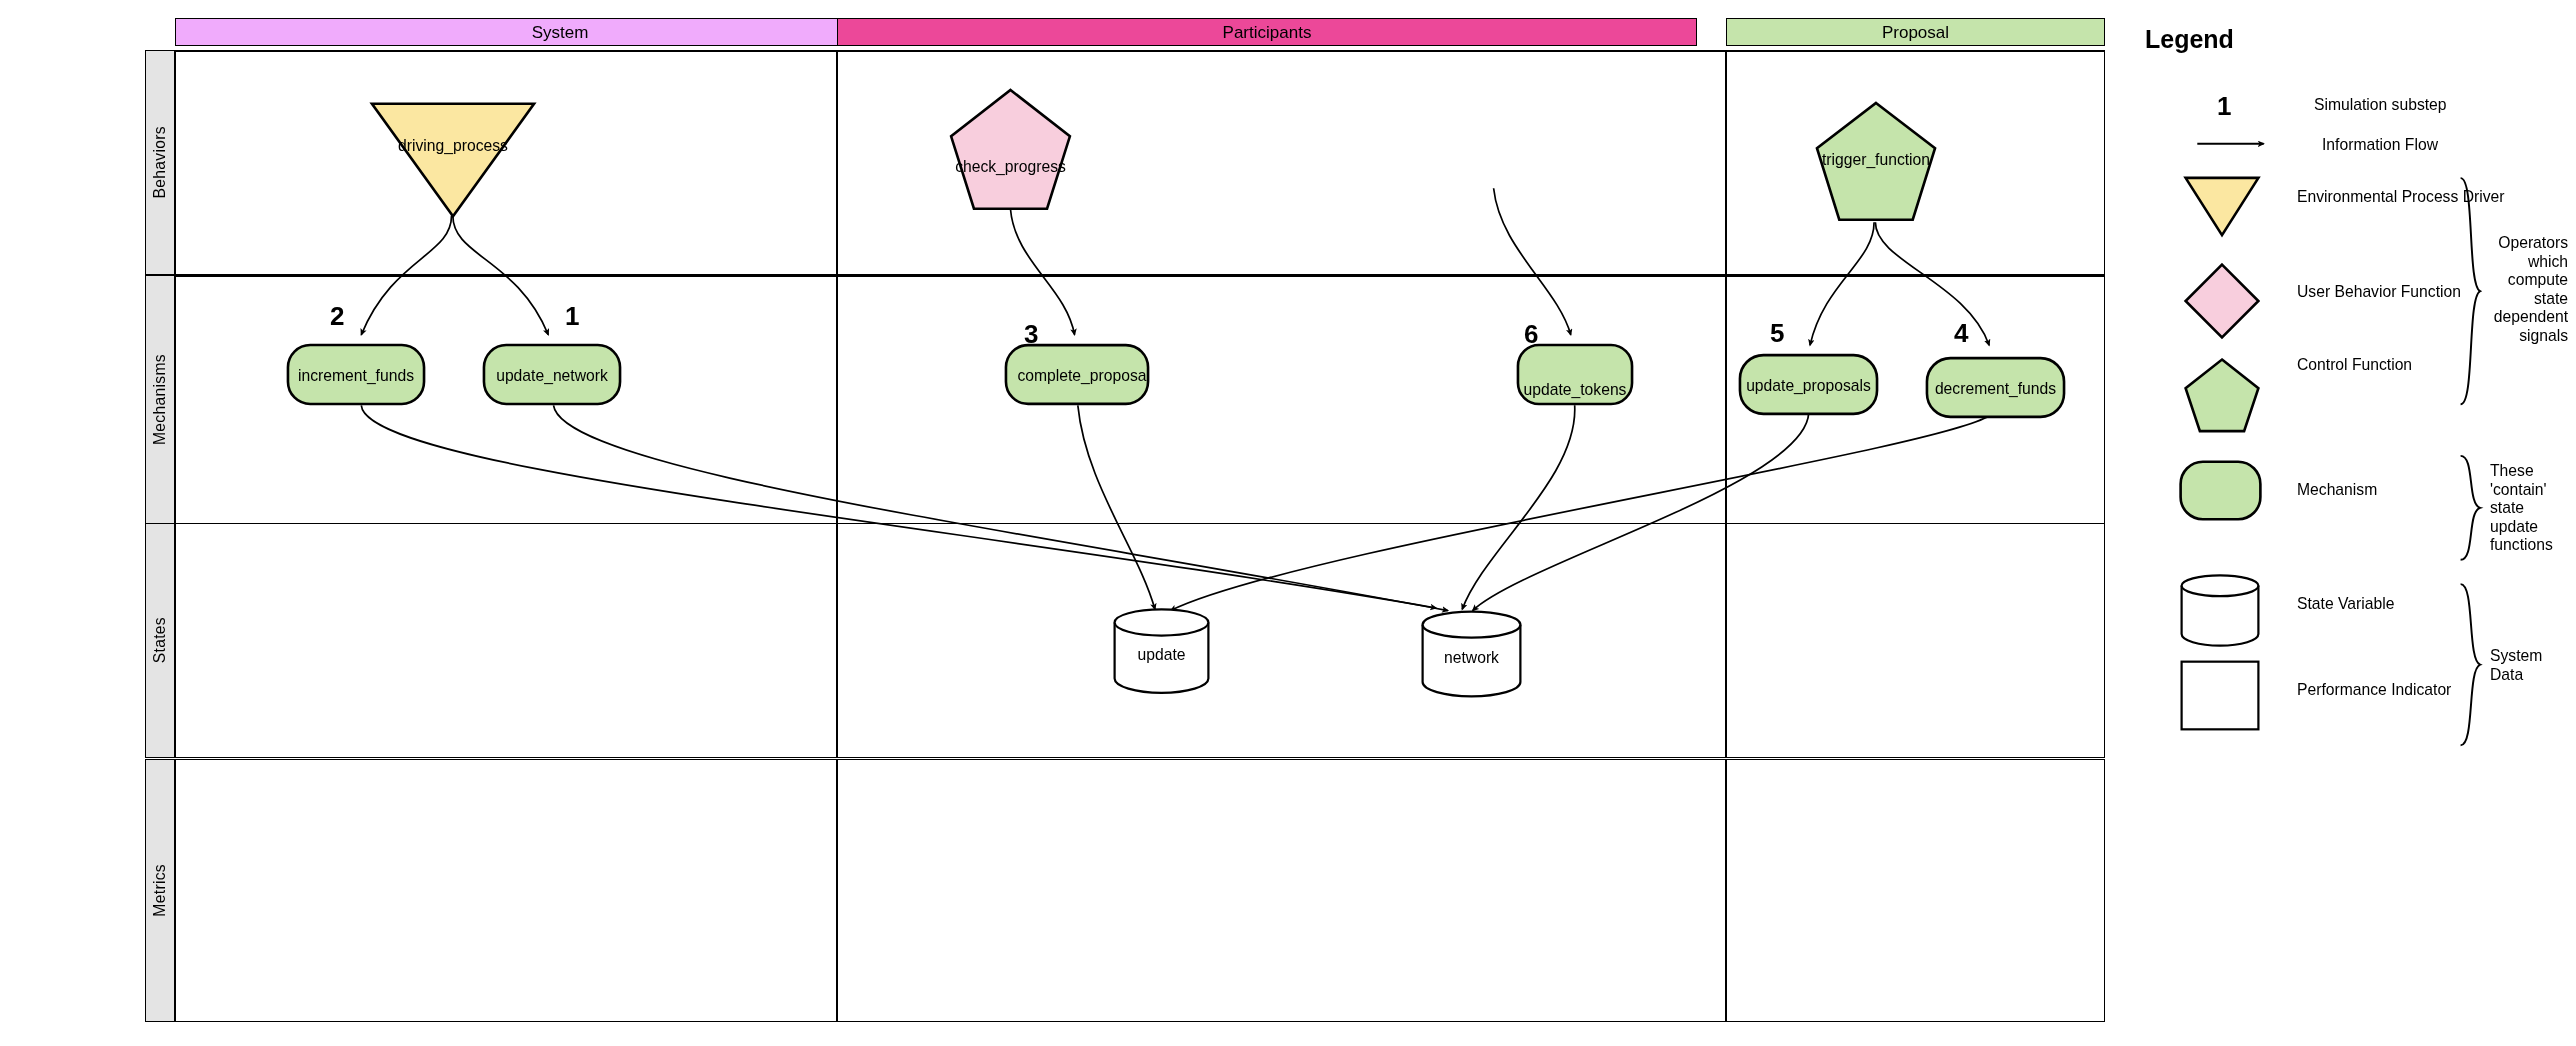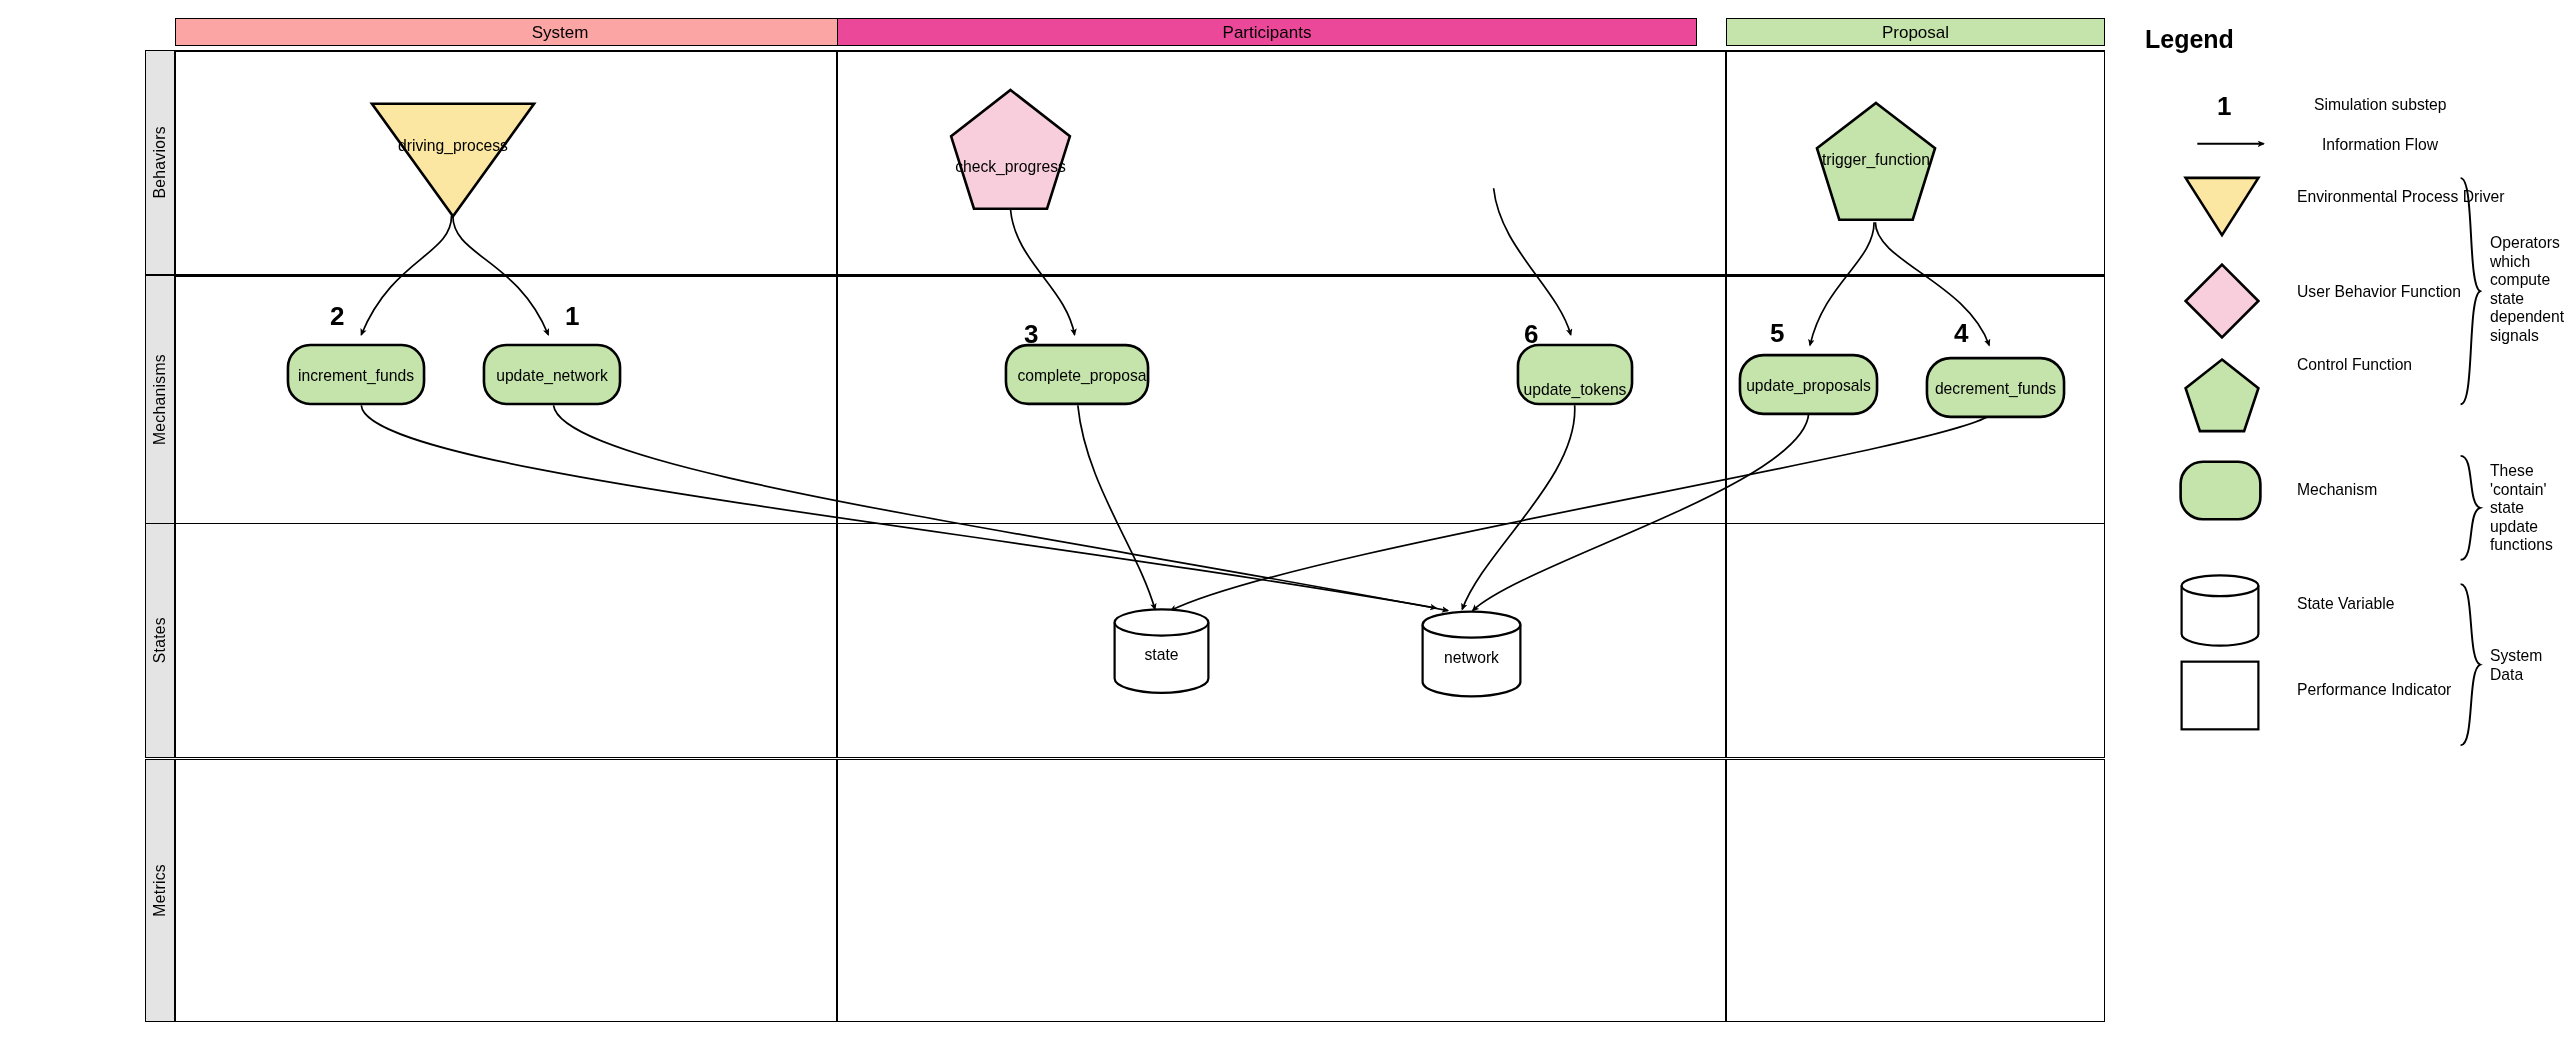--- a/index.html
+++ b/index.html
@@ -78,21 +78,21 @@
     position:absolute;
     font-size:26px;font-weight:bold;line-height:1;
   }
   svg{overflow:visible;}
 </style>
 </head>
 <body>
 
 <div id="root">
 
-  <div class="col-header" style="left:175px;top:18.3px;width:770px;height:27.5px;background:#fca5a5;">
+  <div class="col-header" style="left:175px;top:18.3px;width:770px;height:27.5px;background:#f0abfc;">
     <span>System</span>
   </div>
   <div class="col-header" style="left:837px;top:18.3px;width:860px;height:27.5px;background:#ec4899;">
     <span>Participants</span>
   </div>
   <div class="col-header" style="left:1726px;top:18.3px;width:379px;height:27.5px;background:#c5e4ab;">
     <span>Proposal</span>
   </div>
 
   <div class="row-label" style="left:145px;top:50px;width:30px;height:225px;">
@@ -226,21 +226,21 @@
     </svg>
     <div class="lbl" style="top:23.5px;">decrement_funds</div>
   </div>
   <div class="substep" style="left:1954px;top:320px;">4</div>
 
   <div class="node" style="left:1112px;top:608px;width:99px;height:85px;">
     <svg width="99" height="85" viewBox="0 0 152 130">
       <path d="M4,22 L4,108 A72,22 0 0 0 148,108 L148,22" fill="#ffffff" stroke="#000" stroke-width="3.4"></path>
       <ellipse cx="76" cy="22" rx="72" ry="20" fill="#ffffff" stroke="#000" stroke-width="3.4"></ellipse>
     </svg>
-    <div class="lbl" style="top:38px;">state</div>
+    <div class="lbl" style="top:38px;">update</div>
   </div>
 
   <div class="node" style="left:1420px;top:610px;width:103px;height:88px;">
     <svg width="103" height="88" viewBox="0 0 158 134">
       <path d="M4,22 L4,110 A75,22 0 0 0 154,110 L154,22" fill="#ffffff" stroke="#000" stroke-width="3.4"></path>
       <ellipse cx="79" cy="22" rx="75" ry="20" fill="#ffffff" stroke="#000" stroke-width="3.4"></ellipse>
     </svg>
     <div class="lbl" style="top:39px;">network</div>
   </div>
 
@@ -272,21 +272,21 @@
     <div class="legend-label" style="left:152px;top:283px;">User Behavior Function</div>
 
     <svg width="78" height="78" style="position:absolute;left:38px;top:357px;" viewBox="0 0 120 120">
       <polygon points="60,4 116,48 94,114 26,114 4,48" fill="#c5e4ab" stroke="#000" stroke-width="4"></polygon>
     </svg>
     <div class="legend-label" style="left:152px;top:356px;">Control Function</div>
 
     <svg width="26" height="235" style="position:absolute;left:313px;top:175px;" viewBox="0 0 40 360">
       <path d="M4,4 C26,4 14,168 34,178 C14,188 26,352 4,352" fill="none" stroke="#000" stroke-width="3"></path>
     </svg>
-    <div class="legend-note" style="left:345px;top:234px;">Operators which compute state dependent signals</div>
+    <div class="legend-note" style="left:345px;top:234px;text-align:right;">Operators which compute state dependent signals</div>
 
     <svg width="85" height="63" style="position:absolute;left:33px;top:459px;" viewBox="0 0 130 96">
       <rect x="4" y="4" width="122" height="88" rx="34" ry="34" fill="#c5e4ab" stroke="#000" stroke-width="4"></rect>
     </svg>
     <div class="legend-label" style="left:152px;top:481px;">Mechanism</div>
 
     <svg width="26" height="111" style="position:absolute;left:313px;top:453px;" viewBox="0 0 40 170">
       <path d="M4,4 C26,4 14,78 34,84 C14,90 26,164 4,164" fill="none" stroke="#000" stroke-width="3"></path>
     </svg>
     <div class="legend-note" style="left:345px;top:462px;">These 'contain' state update functions</div>

